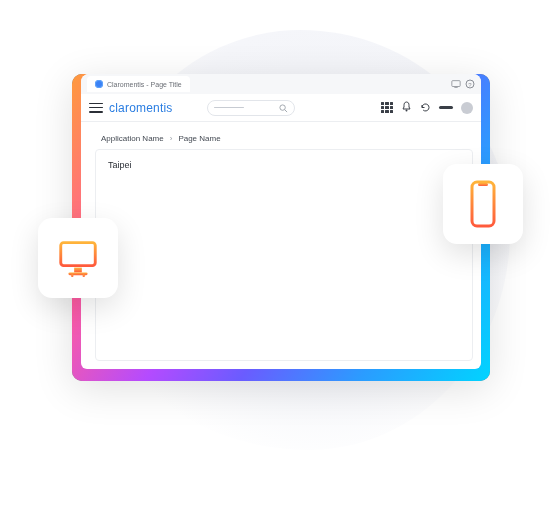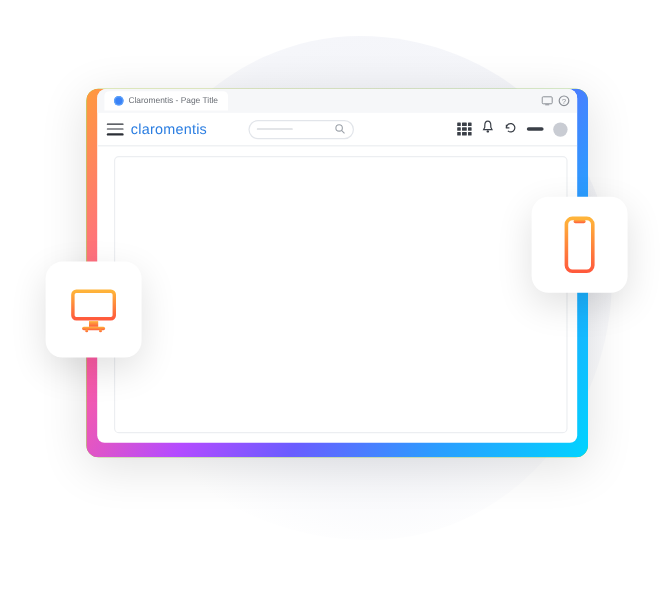--- a/index.html
+++ b/index.html
@@ -19,21 +19,21 @@
     z-index: 0;
   }
   .browser {
     position: absolute;
     left: 72px; top: 74px;
     width: 418px; height: 307px;
     border-radius: 10px;
     box-shadow: 0 8px 40px rgba(0,0,0,.12);
     overflow: hidden;
     z-index: 1;
-    background: #84cc16;
+    background: #737373;
   }
   .gradient-frame {
     position: absolute; inset: 0;
     background: linear-gradient(120deg, #ff9a3c 0%, #ff5ca0 22%, #b44bff 42%, #6a5cff 58%, #2b9cff 78%, #00d4ff 100%);
     z-index: 0;
   }
   .browser-inner {
     position: absolute;
     left: 9px; top: 0; right: 9px; bottom: 12px;
     background: #fff;
@@ -226,22 +226,30 @@
               <path d="M2 5.5 A3.5 3.5 0 1 1 3.2 8.1" fill="none" stroke="#3a3f47" stroke-width="1"></path>
               <path d="M2 3 L2 5.5 L4.5 5.5" fill="none" stroke="#3a3f47" stroke-width="1"></path>
             </svg>
         </span>
         <span class="avatar-bar"></span>
         <span class="avatar"></span>
       </div>
     </div>
 
     <div class="content-wrap">
+      <div class="breadcrumb">
+        <span>Application Name</span>
+        <span class="chev">›</span>
+        <span>Page Name</span>
+      </div>
 
       <div class="panel">
+        <div class="main-area">
+          <div class="main-title">Taipei</div>
+        </div>
       </div>
     </div>
 
   </div>
 </div>
 
 <div class="floating-card card-desktop">
   <svg class="icon-grad" viewBox="0 0 48 48">
     <defs>
         <linearGradient id="g1" x1="0" y1="0" x2="0" y2="1">

